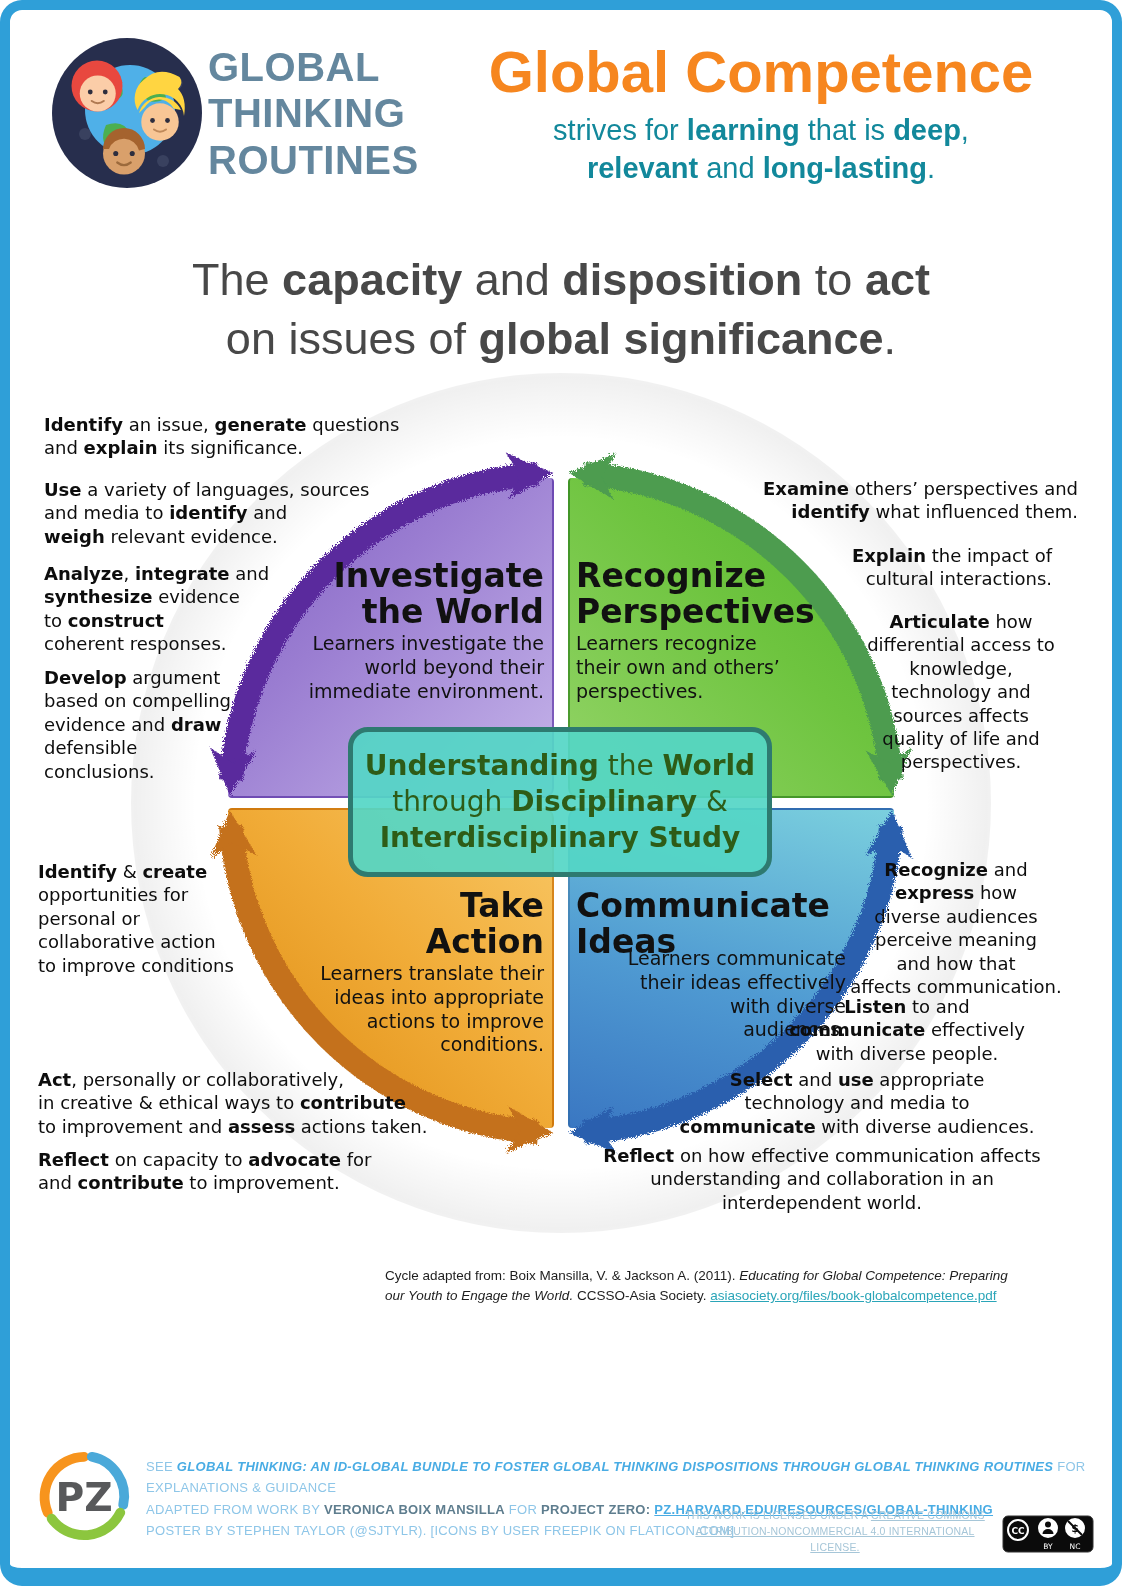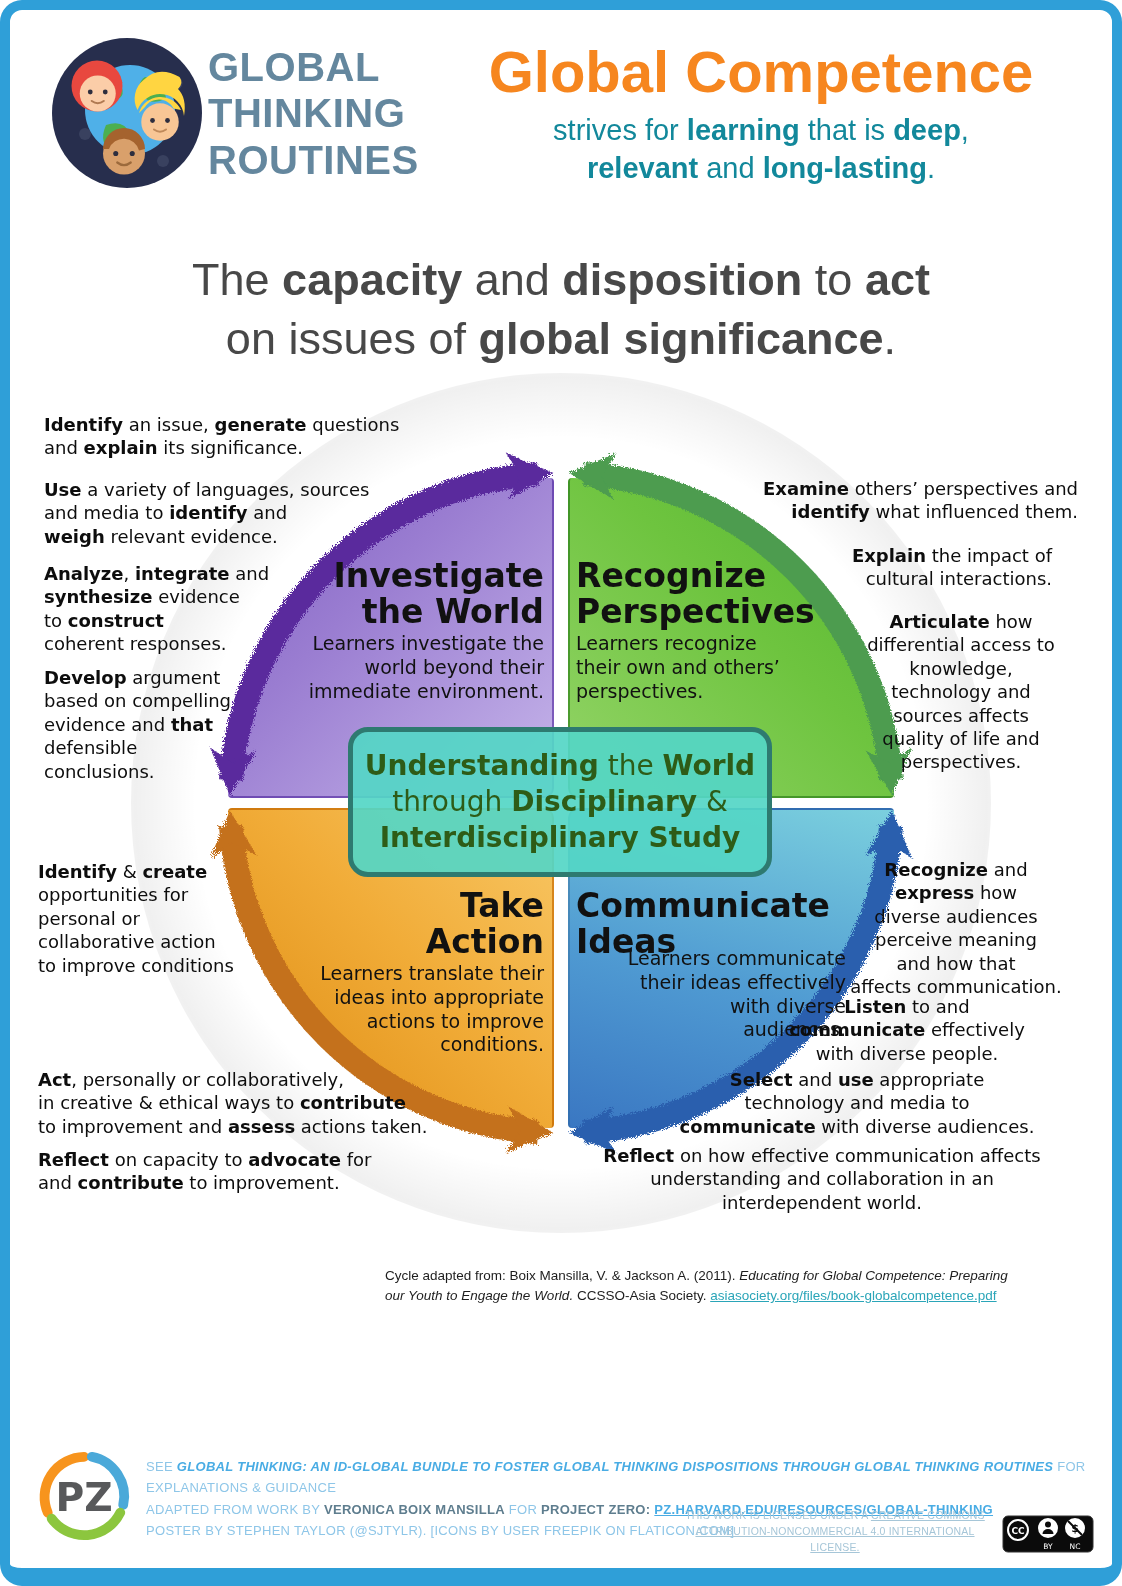--- a/index.html
+++ b/index.html
@@ -191,21 +191,21 @@
   <div class="abs q-title t-rec">Recognize<br>Perspectives</div>
   <div class="abs q-body b-rec">Learners recognize<br>their own and others’<br>perspectives.</div>
   <div class="abs q-body b-take">Learners translate their<br>ideas into appropriate<br>actions to improve<br>conditions.</div>
   <div class="abs q-title t-take">Take<br>Action</div>
   <div class="abs q-title t-com">Communicate<br>Ideas</div>
   <div class="abs q-body b-com">Learners communicate<br>their ideas effectively<br>with diverse<br>audiences.</div>
 
   <div class="abs bullet b-lt1"><b>Identify</b> an issue, <b>generate</b> questions<br>and <b>explain</b> its significance.</div>
   <div class="abs bullet b-lt2"><b>Use</b> a variety of languages, sources<br>and media to <b>identify</b> and<br><b>weigh</b> relevant evidence.</div>
   <div class="abs bullet b-lt3"><b>Analyze</b>, <b>integrate</b> and<br><b>synthesize</b> evidence<br>to <b>construct</b><br>coherent responses.</div>
-  <div class="abs bullet b-lt4"><b>Develop</b> argument<br>based on compelling<br>evidence and <b>that</b><br>defensible<br>conclusions.</div>
+  <div class="abs bullet b-lt4"><b>Develop</b> argument<br>based on compelling<br>evidence and <b>draw</b><br>defensible<br>conclusions.</div>
 
   <div class="abs bullet b-rt2"><b>Examine</b> others’ perspectives and<br><b>identify</b> what influenced them.</div>
   <div class="abs bullet b-rt3"><b>Explain</b> the impact of<br>cultural interactions.</div>
   <div class="abs bullet b-rt4"><b>Articulate</b> how<br>differential access to<br>knowledge,<br>technology and<br>sources affects<br>quality of life and<br>perspectives.</div>
 
   <div class="abs bullet b-lb1"><b>Identify</b> &amp; <b>create</b><br>opportunities for<br>personal or<br>collaborative action<br>to improve conditions</div>
   <div class="abs bullet b-lb3"><b>Act</b>, personally or collaboratively,<br>in creative &amp; ethical ways to <b>contribute</b><br>to improvement and <b>assess</b> actions taken.</div>
   <div class="abs bullet b-lb4"><b>Reflect</b> on capacity to <b>advocate</b> for<br>and <b>contribute</b> to improvement.</div>
 
   <div class="abs bullet b-rb1"><b>Recognize</b> and<br><b>express</b> how<br>diverse audiences<br>perceive meaning<br>and how that<br>affects communication.</div>

